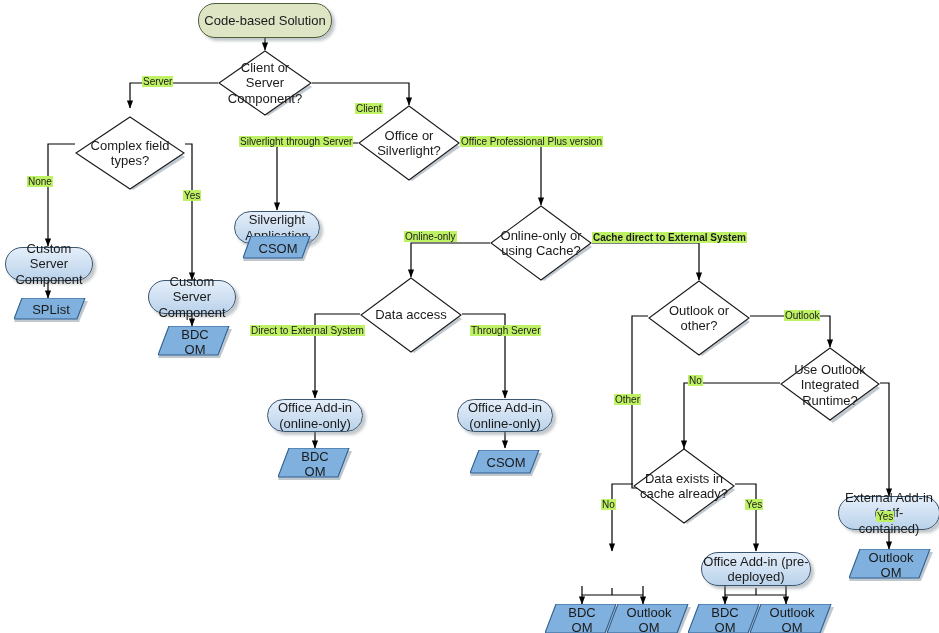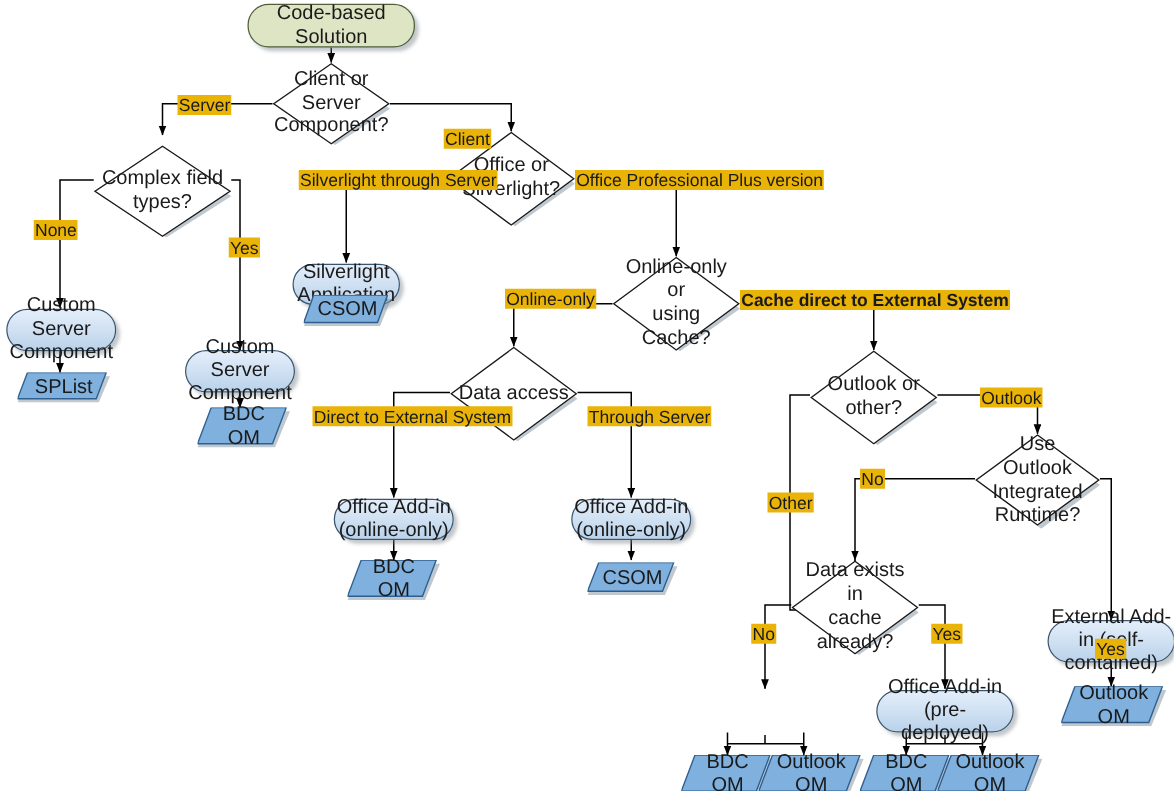--- a/index.html
+++ b/index.html
@@ -27,21 +27,21 @@
     height: 633px;
     pointer-events: none;
   }
   .node {
     position: absolute;
     box-sizing: border-box;
     display: flex;
     align-items: center;
     justify-content: center;
     text-align: center;
-    font-size: 16px;
+    font-size: 13px;
     color: #1a1a1a;
     line-height: 1.18;
     z-index: 3;
   }
   
   .n-start {
     background: #dde5c4;
     border: 1.1px solid #4f5f3a;
     border-radius: 17px;
     box-shadow: 3px 3px 3px rgba(120,130,140,0.45);
@@ -78,24 +78,24 @@
     width: 100%;
     height: 100%;
   }
   .n-para .ptext {
     position: relative;
     z-index: 2;
   }
   
   .elabel {
     position: absolute;
-    font-size: 14px;
+    font-size: 10px;
     color: #1a1a1a;
     white-space: nowrap;
-    background: #eab308;
+    background: #bef264;
     padding: 0 1px;
     z-index: 4;
   }
 </style>
 </head>
 <body>
 
 <div id="canvas">
 
   <svg id="wires" viewBox="0 0 939 633">

